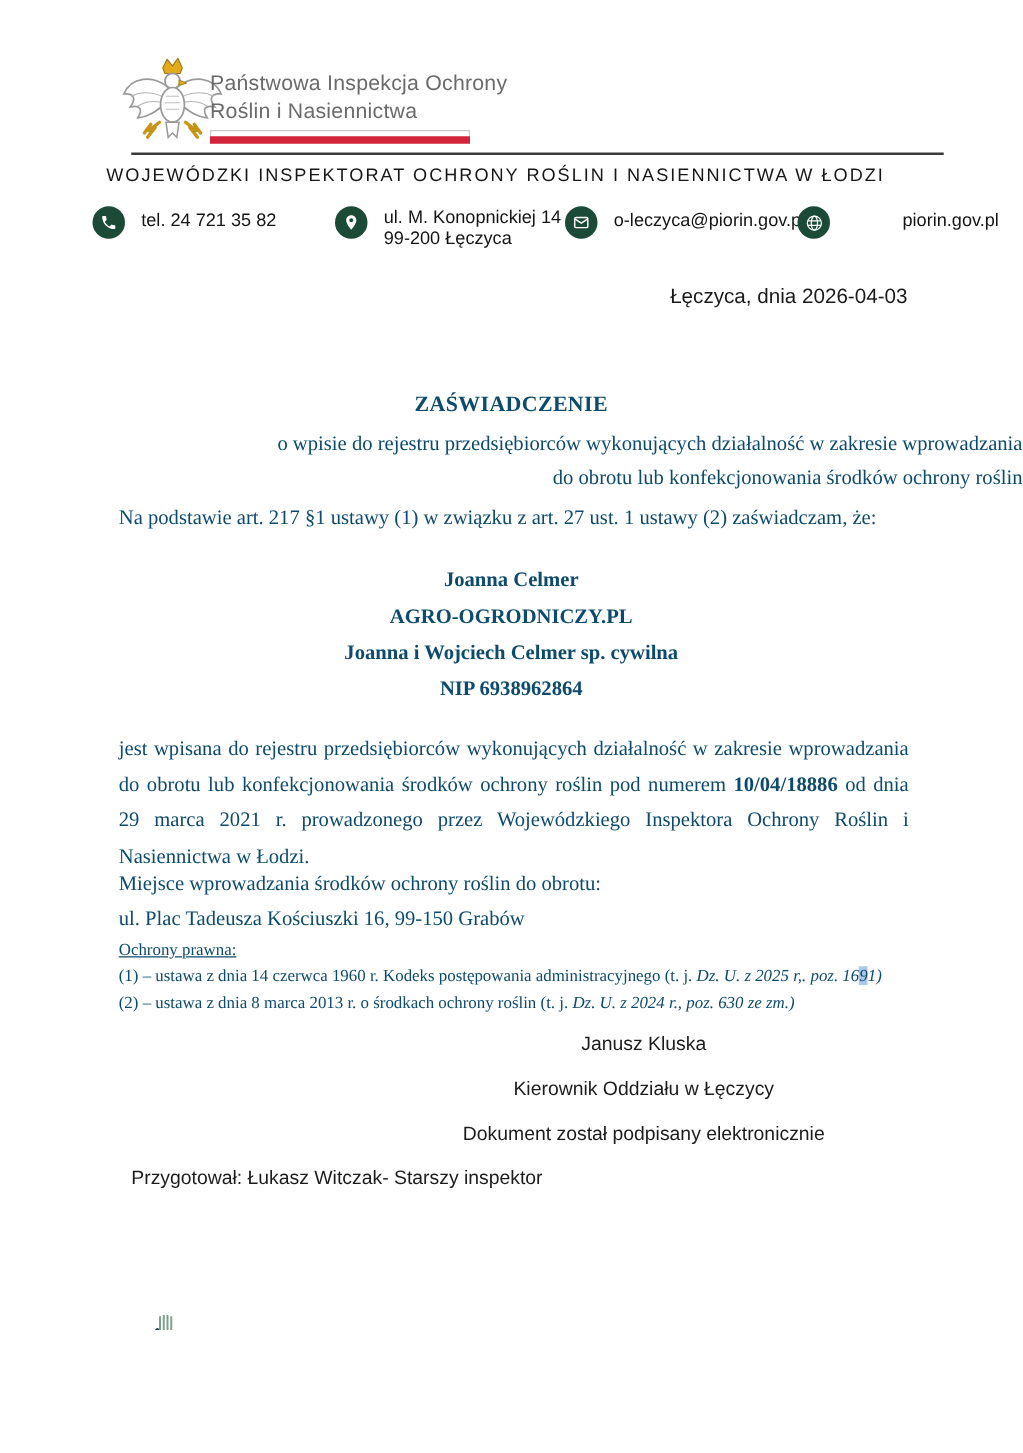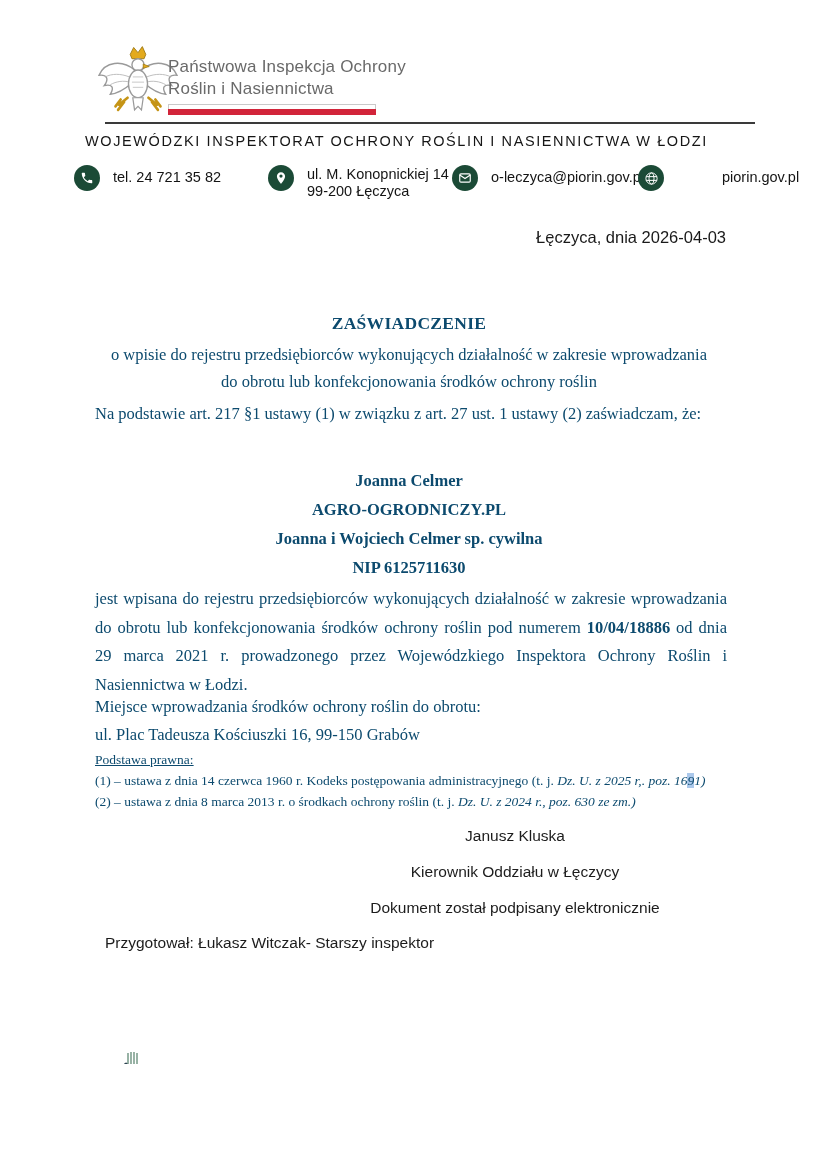--- a/index.html
+++ b/index.html
@@ -39,23 +39,23 @@
   .contact-text.two-line { padding-top:1px; }
 
   
   .sender { left:105px; top:227px; font-size:16.5px; line-height:24px; }
   .sender .b { font-weight:bold; }
   .place-date { right:92px; top:228px; font-size:16.5px; }
 
   
   .serif { font-family:"Liberation Serif", serif; color:#0c4a6e; }
   .doc-title { left:0; top:313px; width:818px; text-align:center; font-size:17.5px; font-weight:bold; letter-spacing:.3px; }
-  .doc-subtitle { left:0; top:341px; width:818px; text-align:center; font-size:16.5px; line-height:27px; }
+  .doc-subtitle { left:0; top:341px; width:818px; text-align:right; font-size:16.5px; line-height:27px; }
   .legal-intro { left:95px; top:404px; width:640px; font-size:16.5px; }
-  .subject-block { left:0; top:466px; width:818px; text-align:center; font-size:16.5px; line-height:29px; }
+  .subject-block { left:0; top:449px; width:818px; text-align:center; font-size:16.5px; line-height:29px; }
   .subject-block .b { font-weight:bold; }
   .main-paragraph {
     left:95px; top:585px; width:632px;
     font-size:16.5px; line-height:28.5px; text-align:justify;
   }
   .main-paragraph .b { font-weight:bold; }
   .place-block { left:95px; top:693px; width:640px; font-size:16.5px; line-height:28px; }
 
   
   .legal-basis { left:95px; top:749px; width:660px; font-size:13.5px; line-height:21px; }
@@ -164,32 +164,32 @@
     <div>o wpisie do rejestru przedsiębiorców wykonujących działalność w zakresie wprowadzania</div>
     <div>do obrotu lub konfekcjonowania środków ochrony roślin</div>
   </div>
 
   <div class="abs serif legal-intro">Na podstawie art. 217 §1 ustawy (1) w związku z art. 27 ust. 1 ustawy (2) zaświadczam, że:</div>
 
   <div class="abs serif subject-block">
     <div class="b">Joanna Celmer</div>
     <div class="b">AGRO-OGRODNICZY.PL</div>
     <div class="b">Joanna i Wojciech Celmer sp. cywilna</div>
-    <div class="b">NIP 6125711630</div>
+    <div class="b">NIP 6938962864</div>
   </div>
 
   <div class="abs serif main-paragraph"><span>jest wpisana do rejestru przedsiębiorców wykonujących działalność w zakresie wprowadzania do obrotu lub konfekcjonowania środków ochrony roślin pod numerem </span><span class="b">10/04/18886</span><span> od dnia 29 marca 2021 r. prowadzonego przez Wojewódzkiego Inspektora Ochrony Roślin i Nasiennictwa w Łodzi.</span></div>
 
   <div class="abs serif place-block">
     <div>Miejsce wprowadzania środków ochrony roślin do obrotu:</div>
     <div>ul. Plac Tadeusza Kościuszki 16, 99-150 Grabów</div>
   </div>
 
   <div class="abs serif legal-basis">
-    <div class="head">Podstawa prawna:</div>
+    <div class="head">Ochrony prawna:</div>
     <div><span>(1) – ustawa z dnia 14 czerwca 1960 r. Kodeks postępowania administracyjnego (t. j. </span><span class="it">Dz. U. z 2025 r,. poz. 16</span><span class="it hl">9</span><span class="it">1)</span></div>
     <div><span>(2) – ustawa z dnia 8 marca 2013 r. o środkach ochrony roślin (t. j. </span><span class="it">Dz. U. z 2024 r., poz. 630 ze zm.)</span></div>
   </div>
 
   <div class="abs sig-line" style="top:863px;">Kierownik Oddziału w Łęczycy</div>
   <div class="abs sig-line" style="top:827px;">Janusz Kluska</div>
   <div class="abs sig-line" style="top:899px;">Dokument został podpisany elektronicznie</div>
 
   <div class="abs prepared">Przygotował: Łukasz Witczak- Starszy inspektor</div>
 

